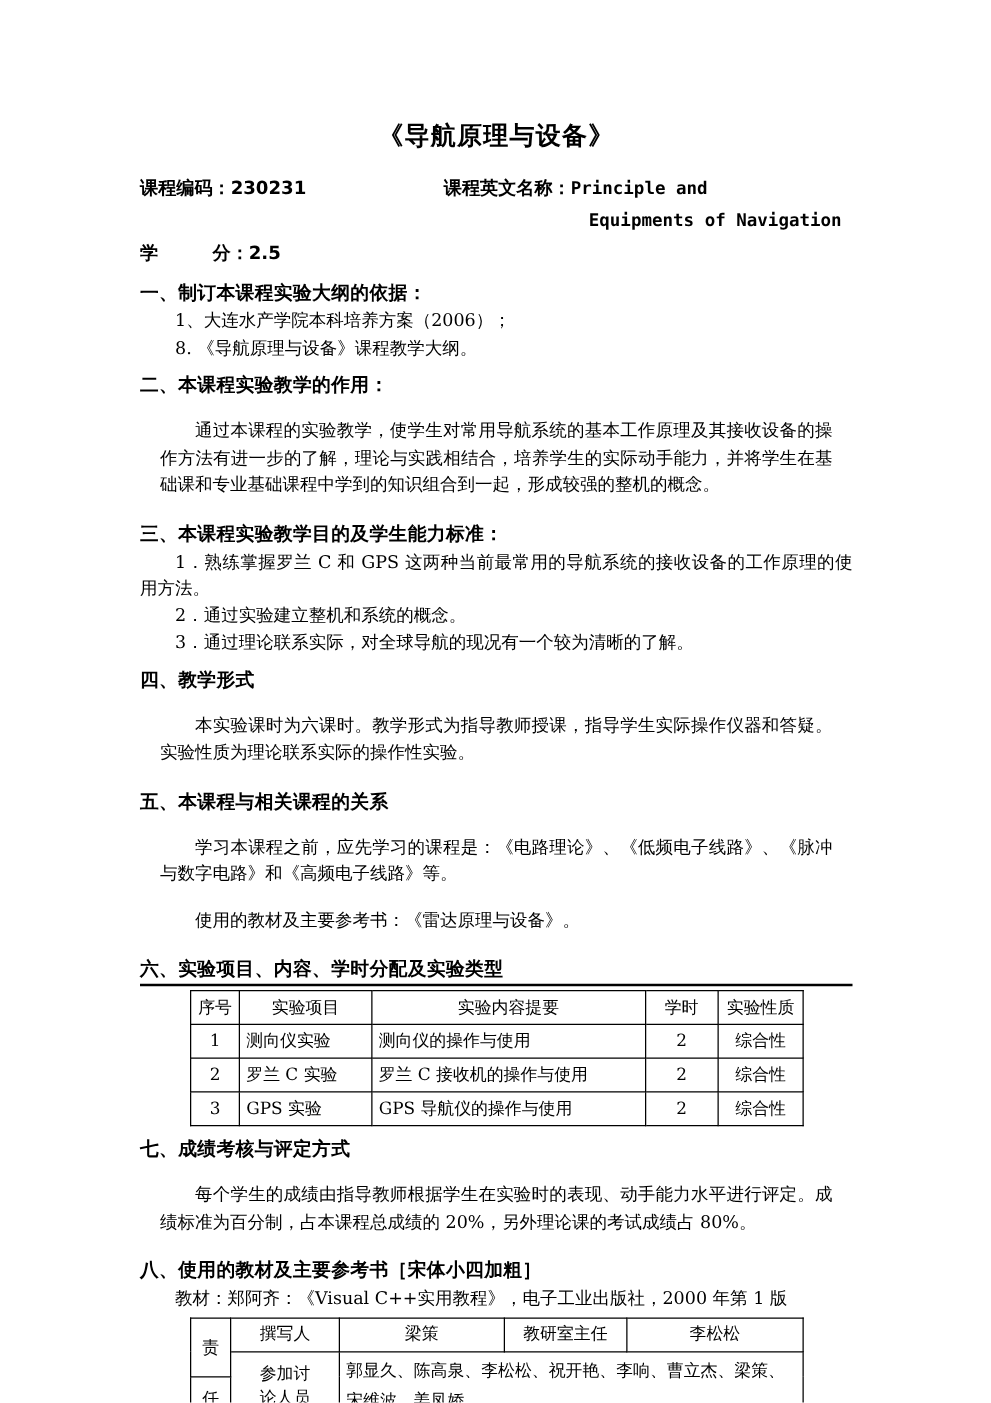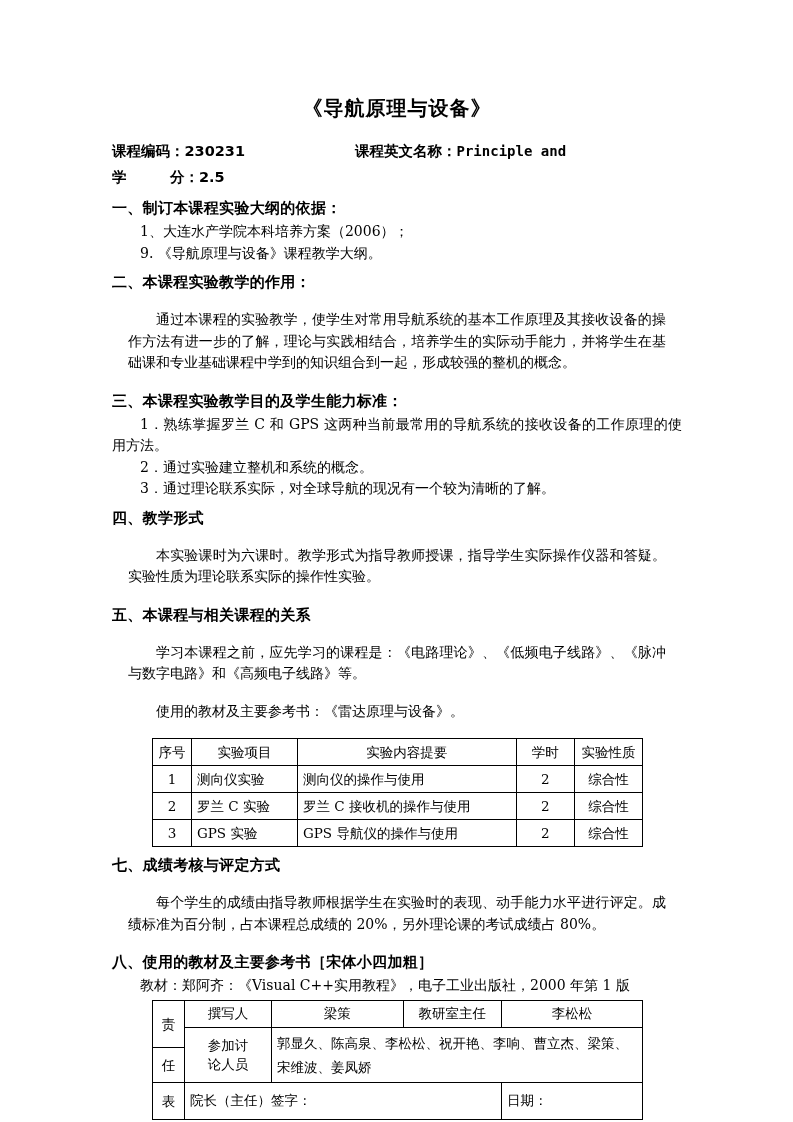--- a/index.html
+++ b/index.html
@@ -154,49 +154,50 @@
 
 <div class="page">
   <div class="content">
 
     <div class="doc-title">《导航原理与设备》</div>
 
     <div class="meta">
 
       <div class="meta-row">
         <div class="meta-col-l">课程编码：230231</div>
-        <div class="meta-col-r"><span>课程英文名称：</span><span class="mono">Principle and</span></div>
+        <div class="meta-col-r"><span>课程英文名称：</span><span class="mono">Principle and</span><span class="mono en-cont">Equipments of Navigation</span></div>
       </div>
 
       <div class="meta-row">
         <div class="meta-col-r">学　　　分：2.5</div>
       </div>
 
 
     </div>
 
     <h2 class="sect">一、制订本课程实验大纲的依据：</h2>
     <p class="list">1、大连水产学院本科培养方案（2006）；</p>
-    <p class="list">9. 《导航原理与设备》课程教学大纲。</p>
+    <p class="list">8. 《导航原理与设备》课程教学大纲。</p>
 
     <h2 class="sect">二、本课程实验教学的作用：</h2>
     <p class="body indent">通过本课程的实验教学，使学生对常用导航系统的基本工作原理及其接收设备的操作方法有进一步的了解，理论与实践相结合，培养学生的实际动手能力，并将学生在基础课和专业基础课程中学到的知识组合到一起，形成较强的整机的概念。</p>
 
     <h2 class="sect">三、本课程实验教学目的及学生能力标准：</h2>
     <p class="list hang">1．熟练掌握罗兰 C 和 GPS 这两种当前最常用的导航系统的接收设备的工作原理的使用方法。</p>
     <p class="list">2．通过实验建立整机和系统的概念。</p>
     <p class="list">3．通过理论联系实际，对全球导航的现况有一个较为清晰的了解。</p>
 
     <h2 class="sect">四、教学形式</h2>
     <p class="body indent">本实验课时为六课时。教学形式为指导教师授课，指导学生实际操作仪器和答疑。实验性质为理论联系实际的操作性实验。</p>
 
     <h2 class="sect">五、本课程与相关课程的关系</h2>
     <p class="body indent">学习本课程之前，应先学习的课程是：《电路理论》、《低频电子线路》、《脉冲与数字电路》和《高频电子线路》等。</p>
     <p class="body indent">使用的教材及主要参考书：《雷达原理与设备》。</p>
 
+    <h2 class="sect ruled">六、实验项目、内容、学时分配及实验类型</h2>
 
     <table class="grid exp">
       <thead>
         <tr>
           <th class="c c-no">序号</th>
           <th class="c c-item">实验项目</th>
           <th class="c c-desc">实验内容提要</th>
           <th class="c c-hrs">学时</th>
           <th class="c c-type">实验性质</th>
         </tr>

